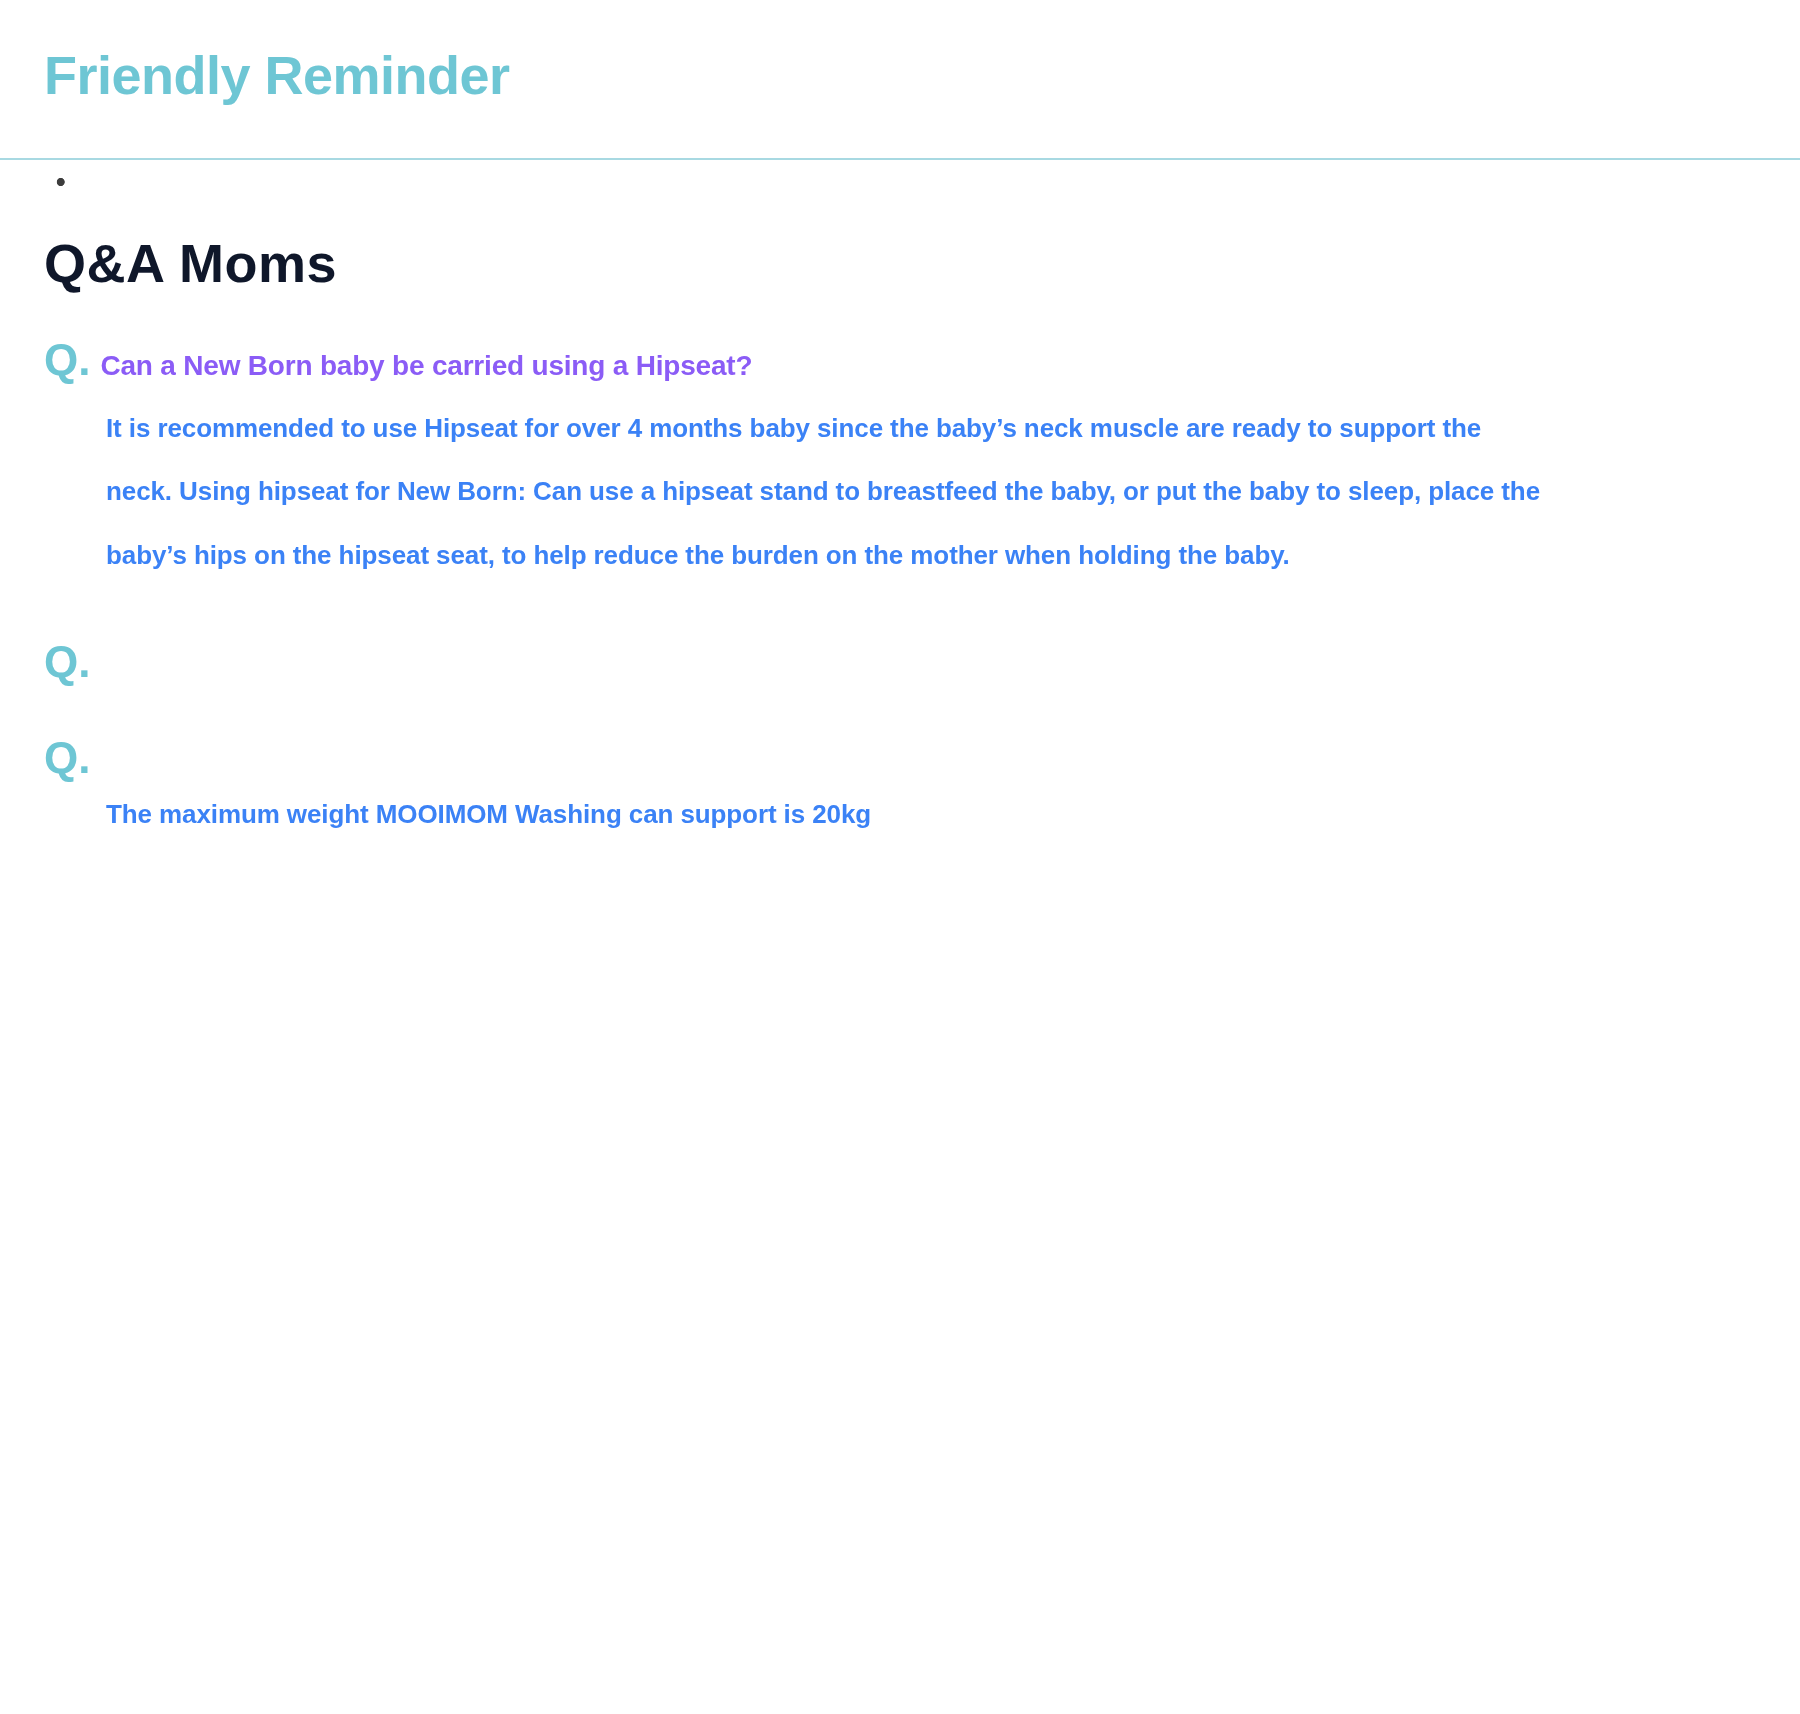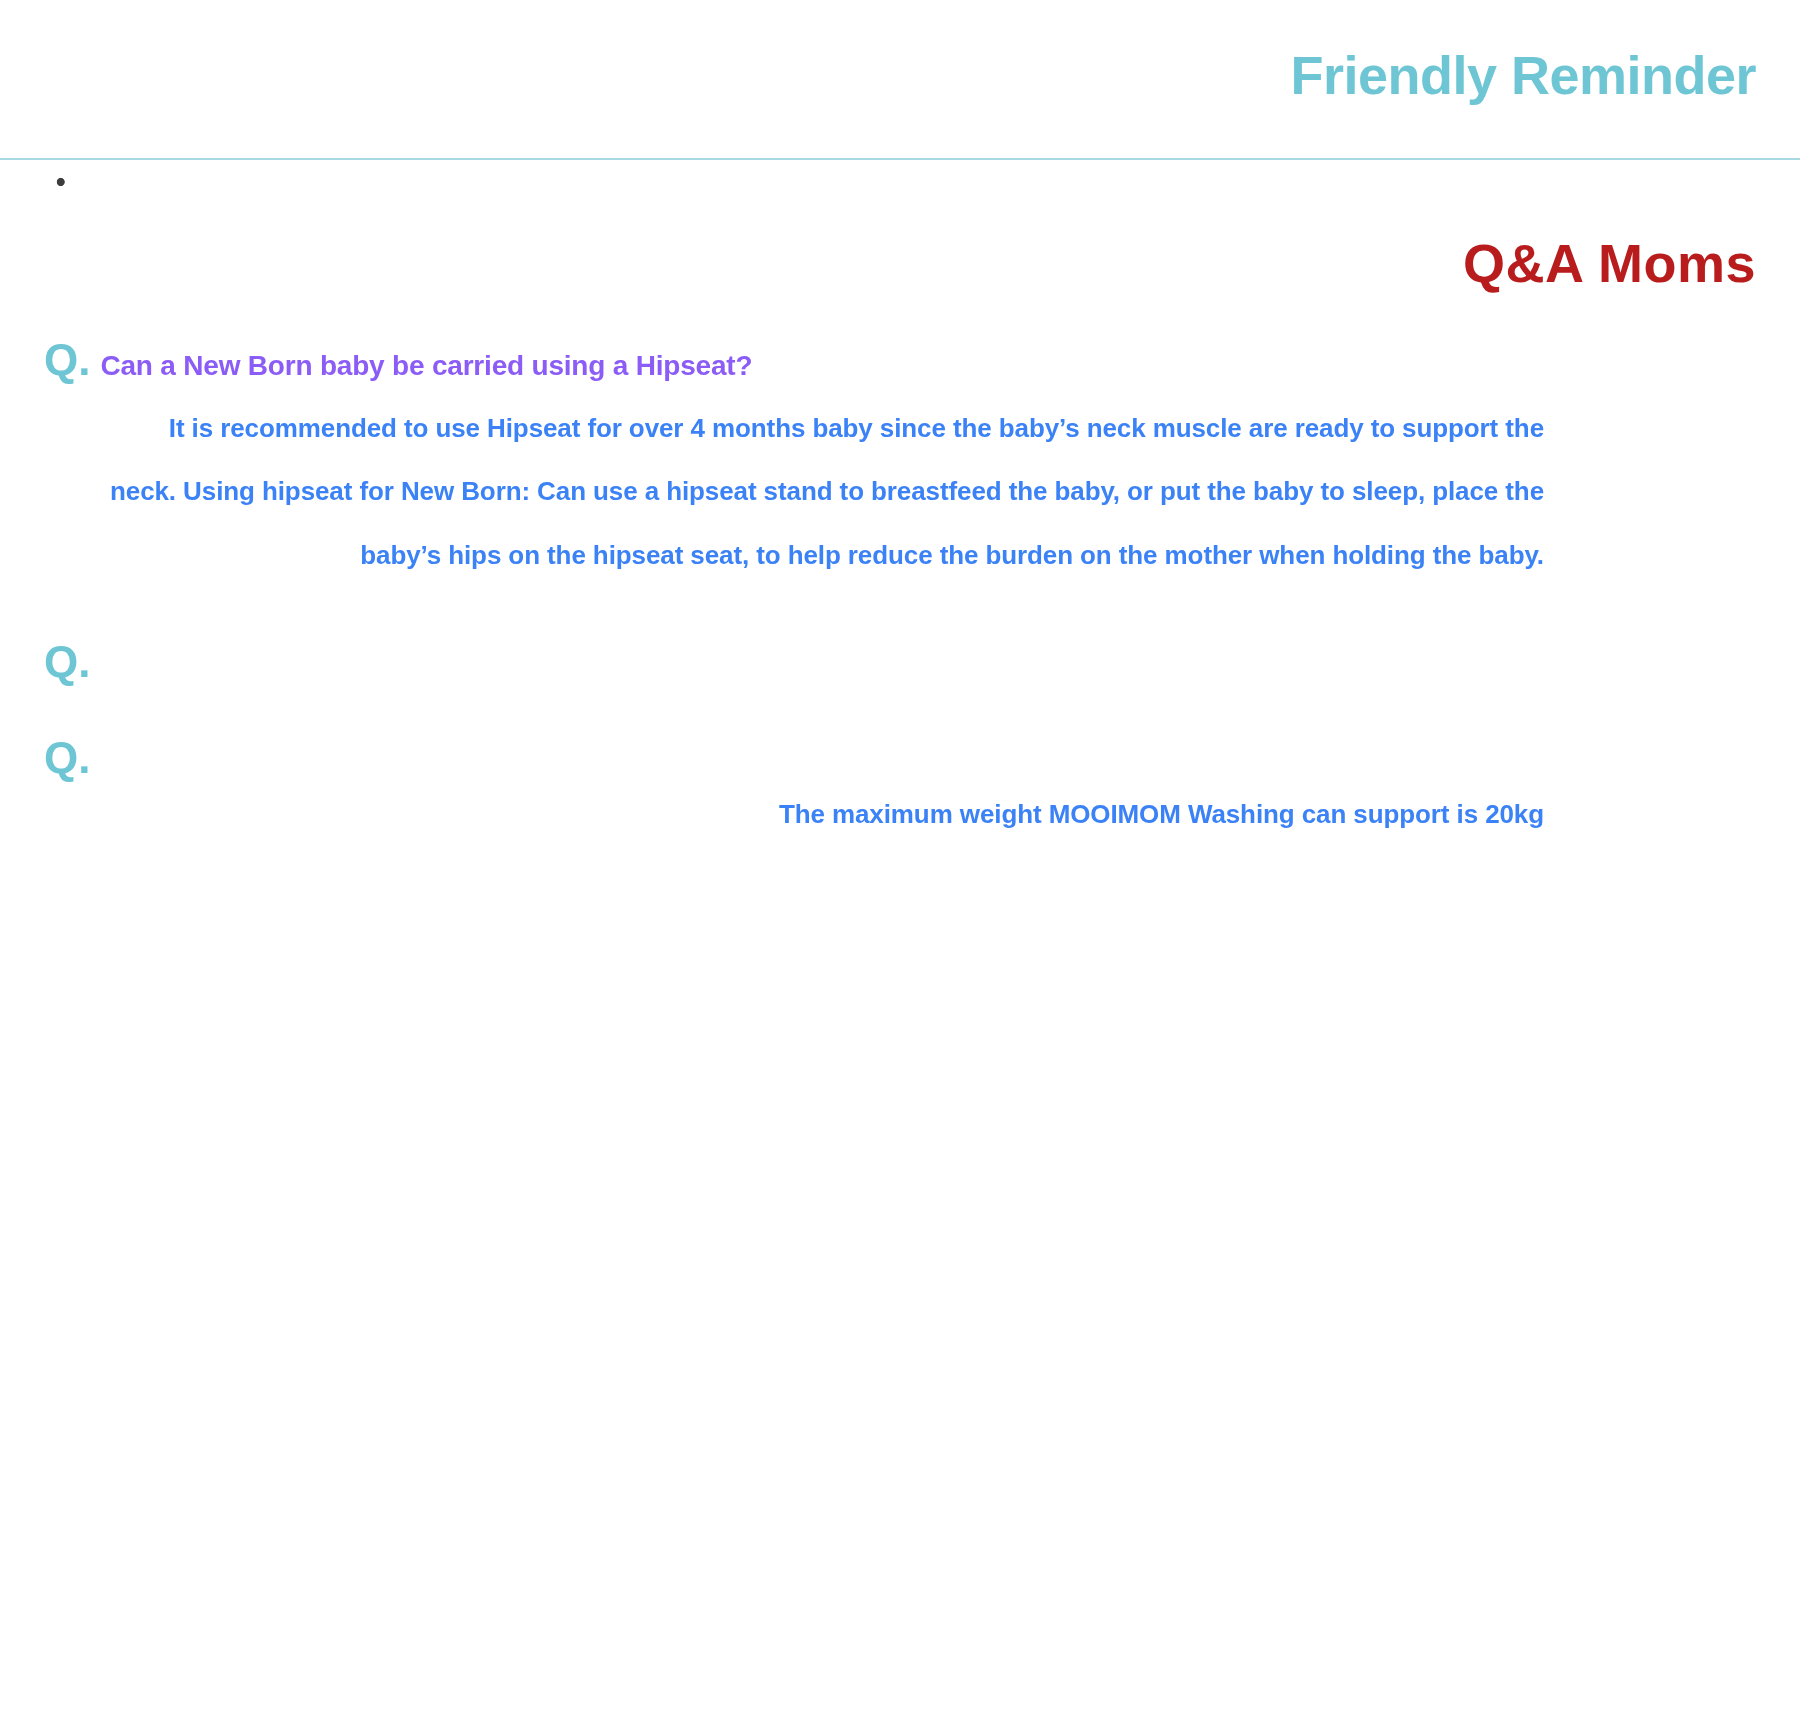--- a/index.html
+++ b/index.html
@@ -1,15 +1,15 @@
 <!DOCTYPE html>
 <html><head>
 <meta charset="utf-8">
 <style>
-  * { box-sizing: border-box; text-align: right; }
+  * { box-sizing: border-box; }
   html, body {
     margin: 0;
     padding: 0;
     background: #ffffff;
   }
   body {
     width: 1800px;
     height: 1714px;
     font-family: "Liberation Sans", sans-serif;
     color: #3b3b3b;
@@ -72,21 +72,21 @@
   }
 
   
   .qa-section {
     padding: 72px 44px 0 44px;
   }
 
   .section-title-light {
     font-size: 54px;
     font-weight: 600;
-    color: #b91c1c;
+    color: #0f172a;
     letter-spacing: 0.5px;
     line-height: 1.15;
     margin: 0 0 44px 0;
   }
 
   .qa-block { margin-bottom: 52px; }
   .qa-block:last-child { margin-bottom: 0; }
 
   .qa-question {
     display: flex;

